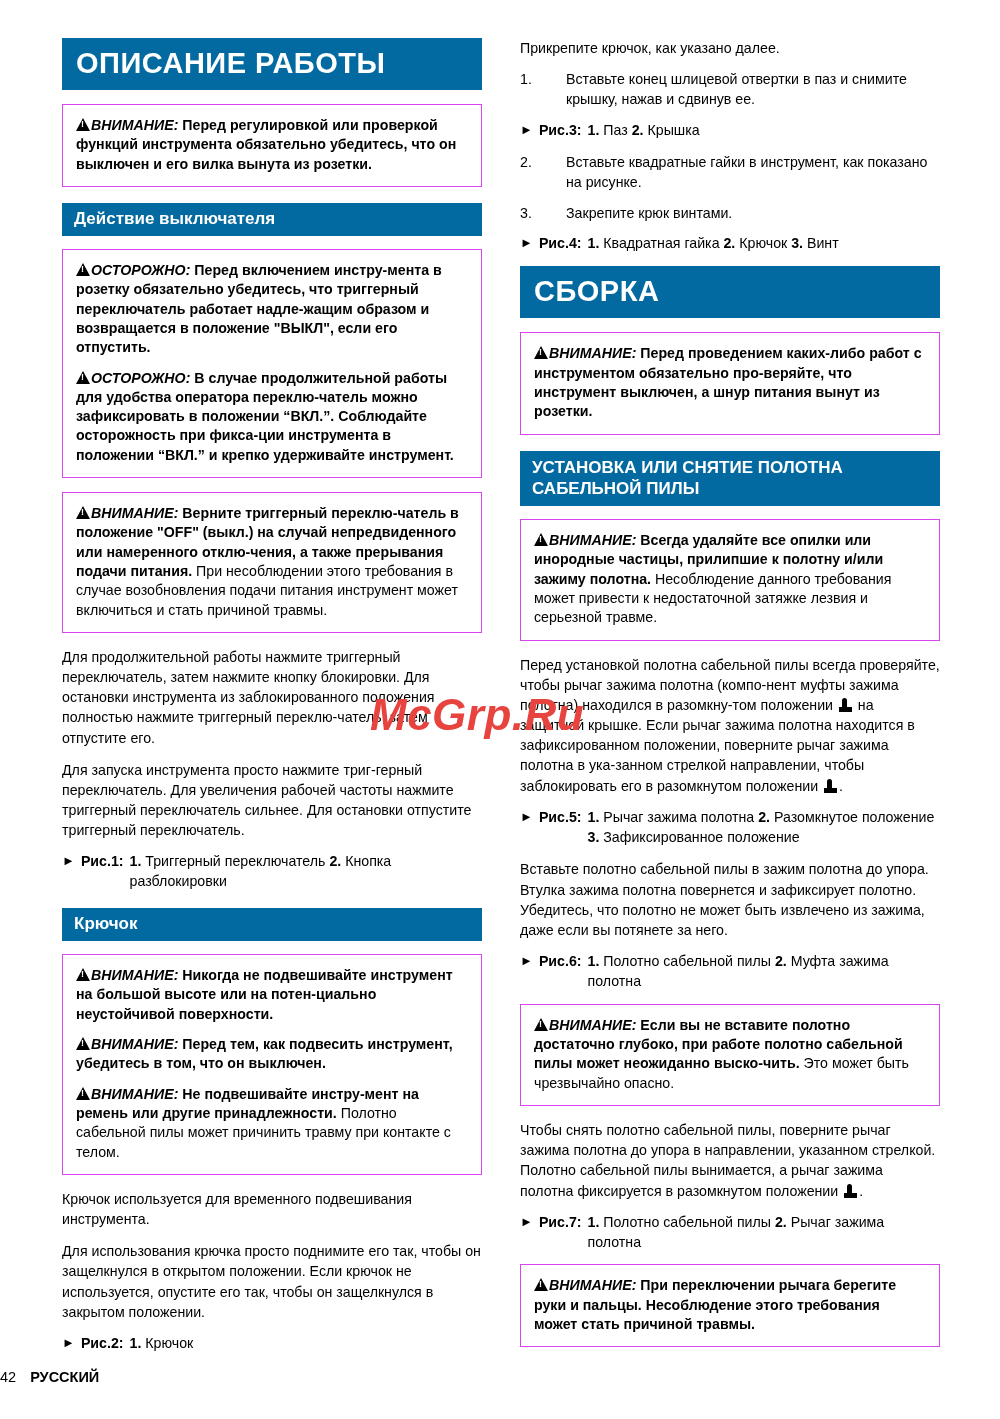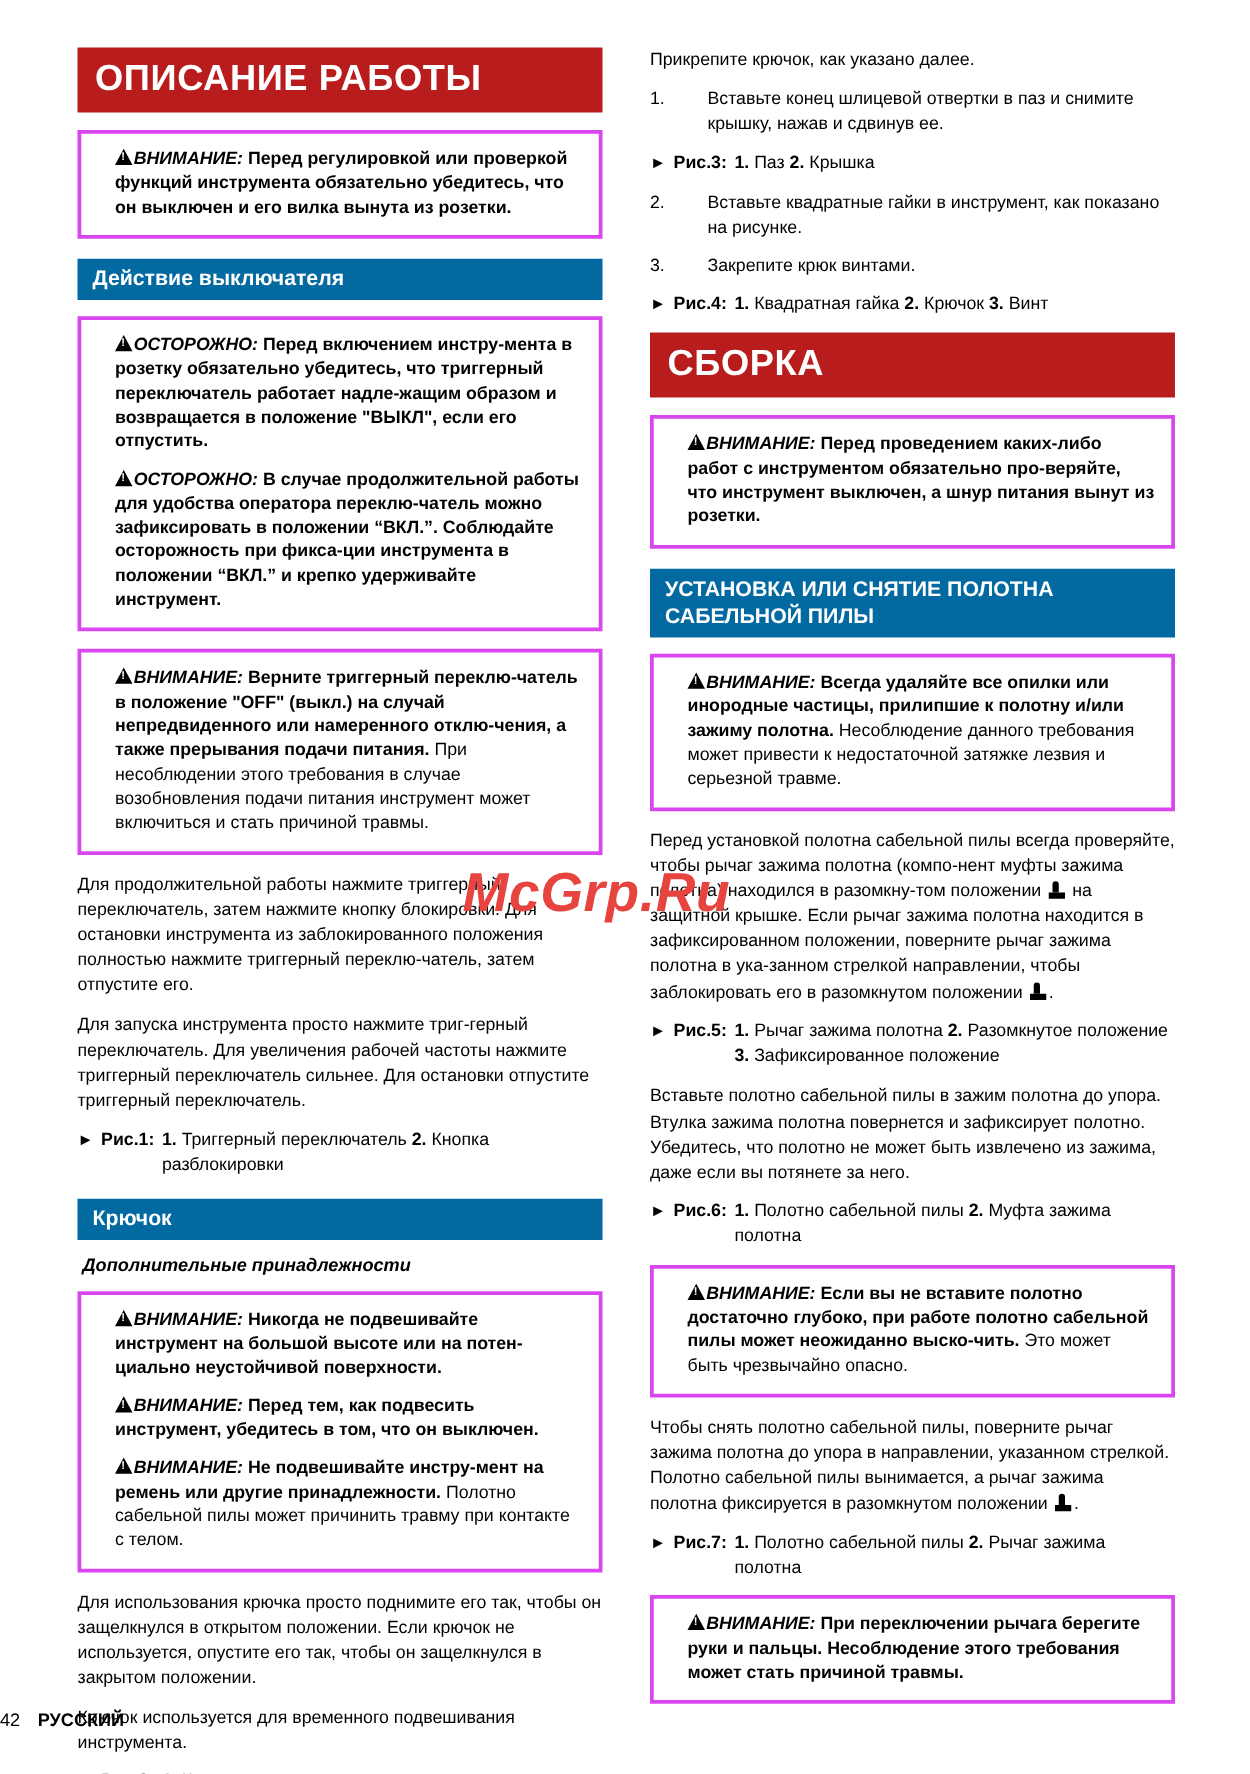--- a/index.html
+++ b/index.html
@@ -26,43 +26,43 @@
     display: flex;
     gap: 38px;
     align-items: flex-start;
   }
   .col {
     width: 420px;
     flex: 0 0 420px;
   }
   
   .sec-title-big {
-    background: #b91c1c;
+    background: #0369a1;
     color: #fff;
     font-size: 29px;
     font-weight: bold;
     letter-spacing: 0.5px;
     padding: 9px 14px 10px 14px;
     margin-bottom: 14px;
   }
   .sec-title-sub {
     background: #0369a1;
     color: #fff;
     font-size: 17px;
     font-weight: bold;
     padding: 6px 12px 7px 12px;
     margin: 16px 0 13px 0;
   }
   .sec-title-sub.two-line {
     line-height: 1.25;
   }
   
   .warn {
-    border: 3px solid #d946ef;
-    padding: 11px 13px 12px 27px;
+    border: 1px solid #d946ef;
+    padding: 11px 13px 12px 13px;
     margin-bottom: 14px;
     font-size: 14.2px;
     line-height: 1.36;
   }
   .warn p {
     margin: 0 0 11px 0;
   }
   .warn p:last-child { margin-bottom: 0; }
   .warn .lead {
     font-weight: bold;
@@ -214,36 +214,35 @@
       <p class="body-p">Для запуска инструмента просто нажмите триг-герный переключатель. Для увеличения рабочей частоты нажмите триггерный переключатель сильнее. Для остановки отпустите триггерный переключатель.</p>
 
       <div class="figref">
         <span class="arrow">►</span>
         <span class="lbl">Рис.1:</span>
         <span class="rest"><b>1.</b><span> Триггерный переключатель </span><b>2.</b><span> Кнопка</span><span class="indent2">разблокировки</span></span>
       </div>
 
       <div class="sec-title-sub">Крючок</div>
 
-      <div class="italic-head">Дополнительные принадлежности</div>
 
       <div class="warn">
         <p>
           <span class="tri"></span><span class="lead">ВНИМАНИЕ:</span><span class="bold-txt"> Никогда не подвешивайте инструмент на большой высоте или на потен-циально неустойчивой поверхности.</span>
         </p>
         <p>
           <span class="tri"></span><span class="lead">ВНИМАНИЕ:</span><span class="bold-txt"> Перед тем, как подвесить инструмент, убедитесь в том, что он выключен.</span>
         </p>
         <p>
           <span class="tri"></span><span class="lead">ВНИМАНИЕ:</span><span class="bold-txt"> Не подвешивайте инстру-мент на ремень или другие принадлежности.</span><span class="norm-txt"> Полотно сабельной пилы может причинить травму при контакте с телом.</span>
         </p>
       </div>
 
+      <p class="body-p">Крючок используется для временного подвешивания инструмента.</p>
       <p class="body-p">Для использования крючка просто поднимите его так, чтобы он защелкнулся в открытом положении. Если крючок не используется, опустите его так, чтобы он защелкнулся в закрытом положении.</p>
-      <p class="body-p">Крючок используется для временного подвешивания инструмента.</p>
 
       <div class="figref">
         <span class="arrow">►</span>
         <span class="lbl">Рис.2:</span>
         <span class="rest"><b>1.</b><span> Крючок</span></span>
       </div>
 
     </div>
 
     <div class="col">

